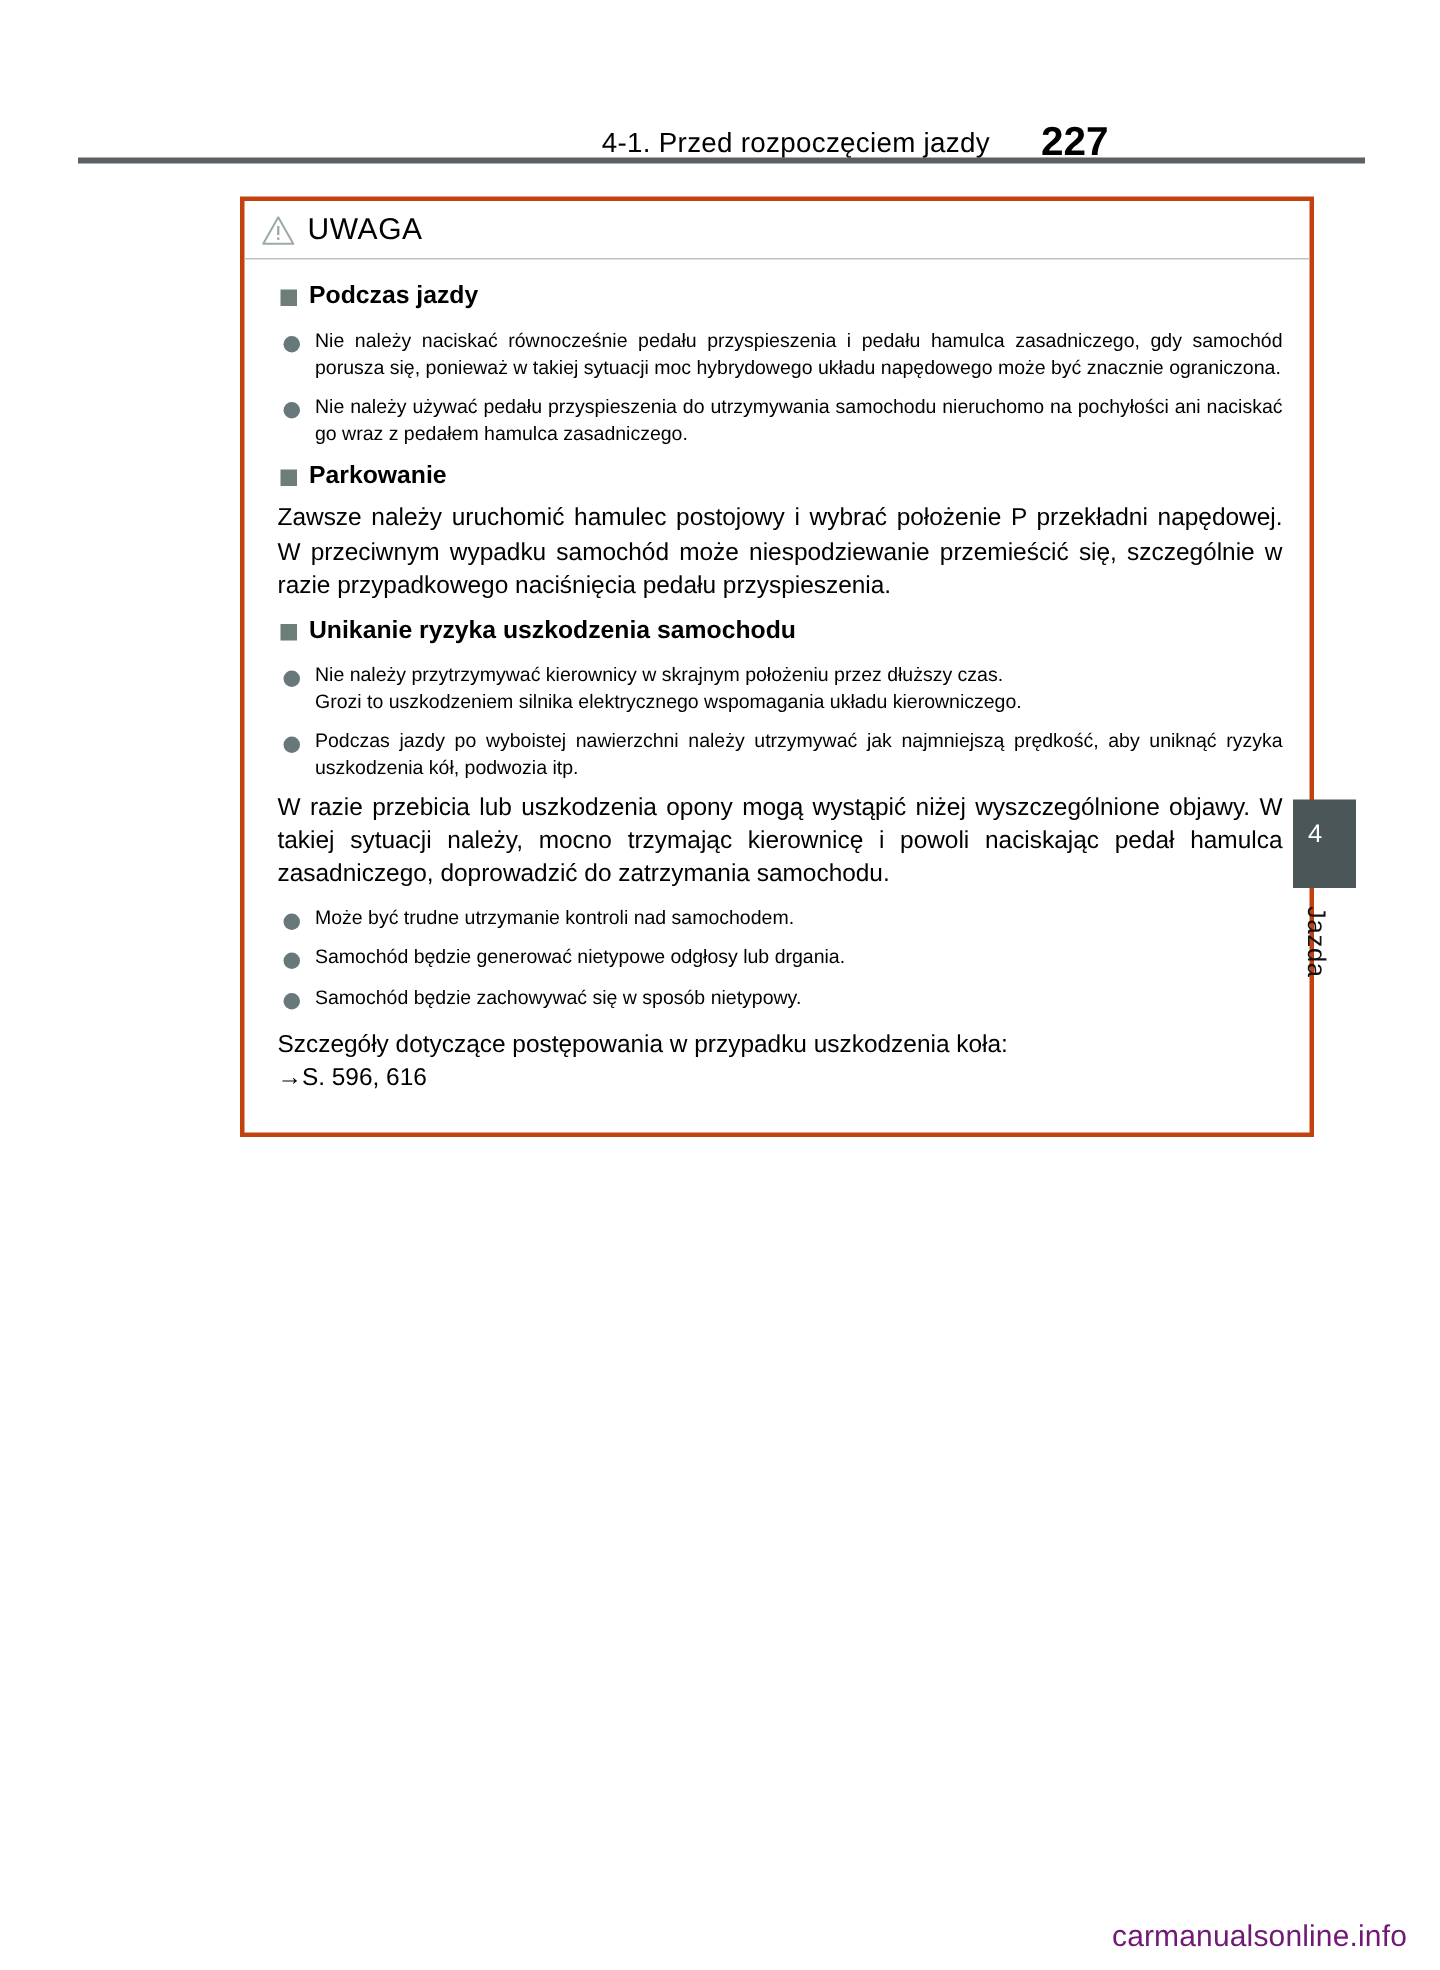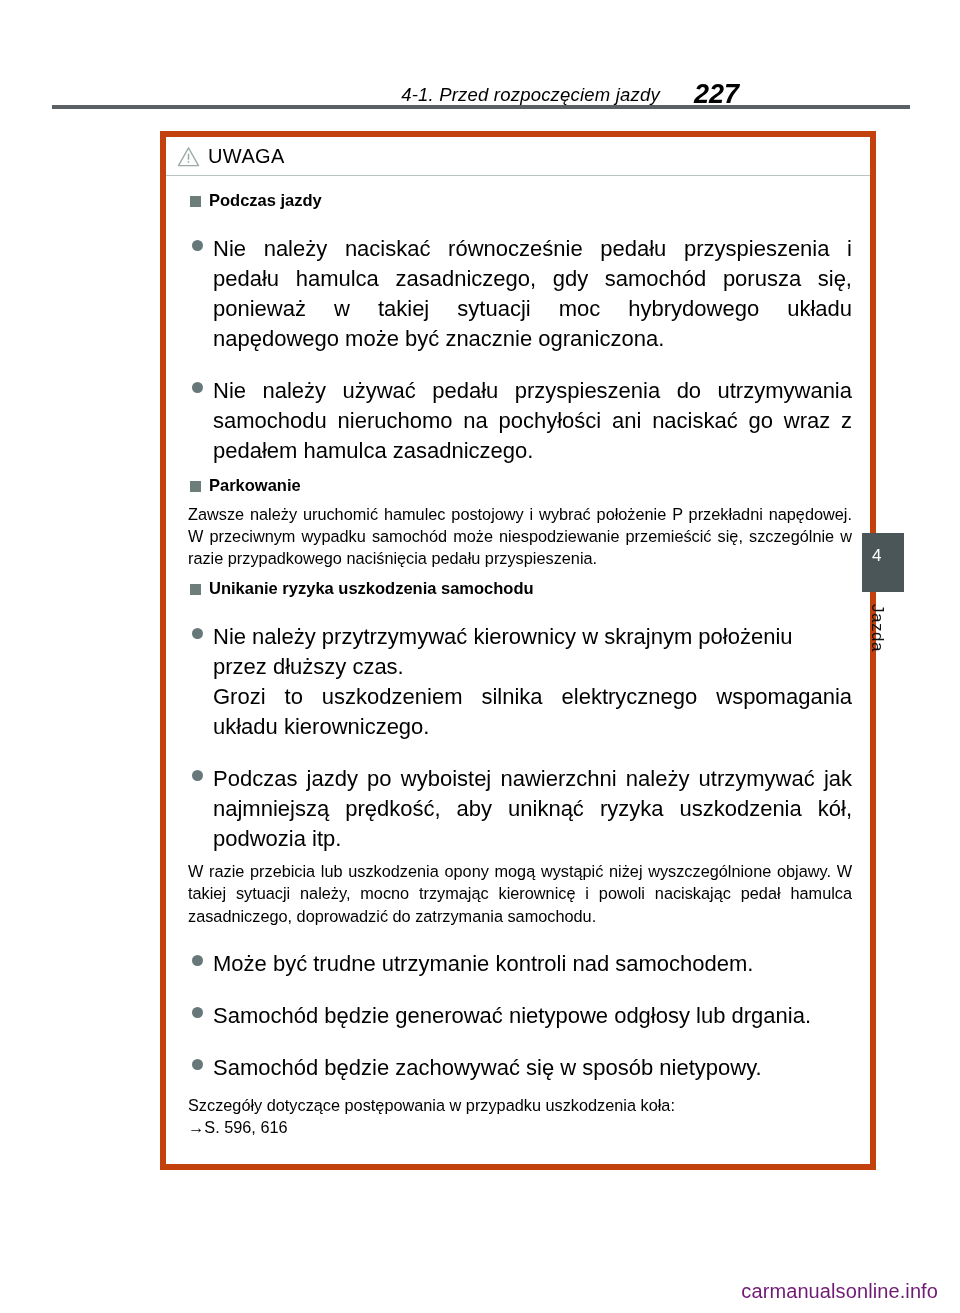--- a/index.html
+++ b/index.html
@@ -27,21 +27,20 @@
     position: absolute;
     left: 0;
     top: 66px;
     width: 836px;
     height: 40px;
     display: flex;
     align-items: flex-end;
     justify-content: flex-end;
     padding-right: 97px;
     box-sizing: border-box;
-    font-style: italic;
   }
   .header-title {
     font-size: 18.5px;
     letter-spacing: 0.2px;
     color: #000;
     white-space: nowrap;
   }
   .header-pageno {
     font-size: 27px;
     font-weight: bold;
@@ -59,21 +58,21 @@
     background: #5a6063;
   }
 
   
   .caution-box {
     position: absolute;
     left: 160px;
     top: 131px;
     width: 716px;
     box-sizing: border-box;
-    border: 6px solid #c2410c;
+    border: 3px solid #c2410c;
     background: #ffffff;
   }
   .caution-head {
     height: 39px;
     border-bottom: 1px solid #b9c3c2;
     display: flex;
     align-items: center;
     padding-left: 11px;
     box-sizing: border-box;
   }
@@ -120,22 +119,22 @@
     line-height: 1.365;
     text-align: justify;
     margin: 6px 0 0 0;
     padding-left: 4px;
   }
 
   
   .item {
     position: relative;
     padding-left: 29px;
-    margin-top: 22px;
-    font-size: 22px;
+    margin-top: 9px;
+    font-size: 13px;
     line-height: 1.365;
     text-align: justify;
   }
   .item.ragged { text-align: left; }
   .rd-bullet {
     position: absolute;
     left: 8px;
     top: 6px;
     width: 11px;
     height: 11px;

